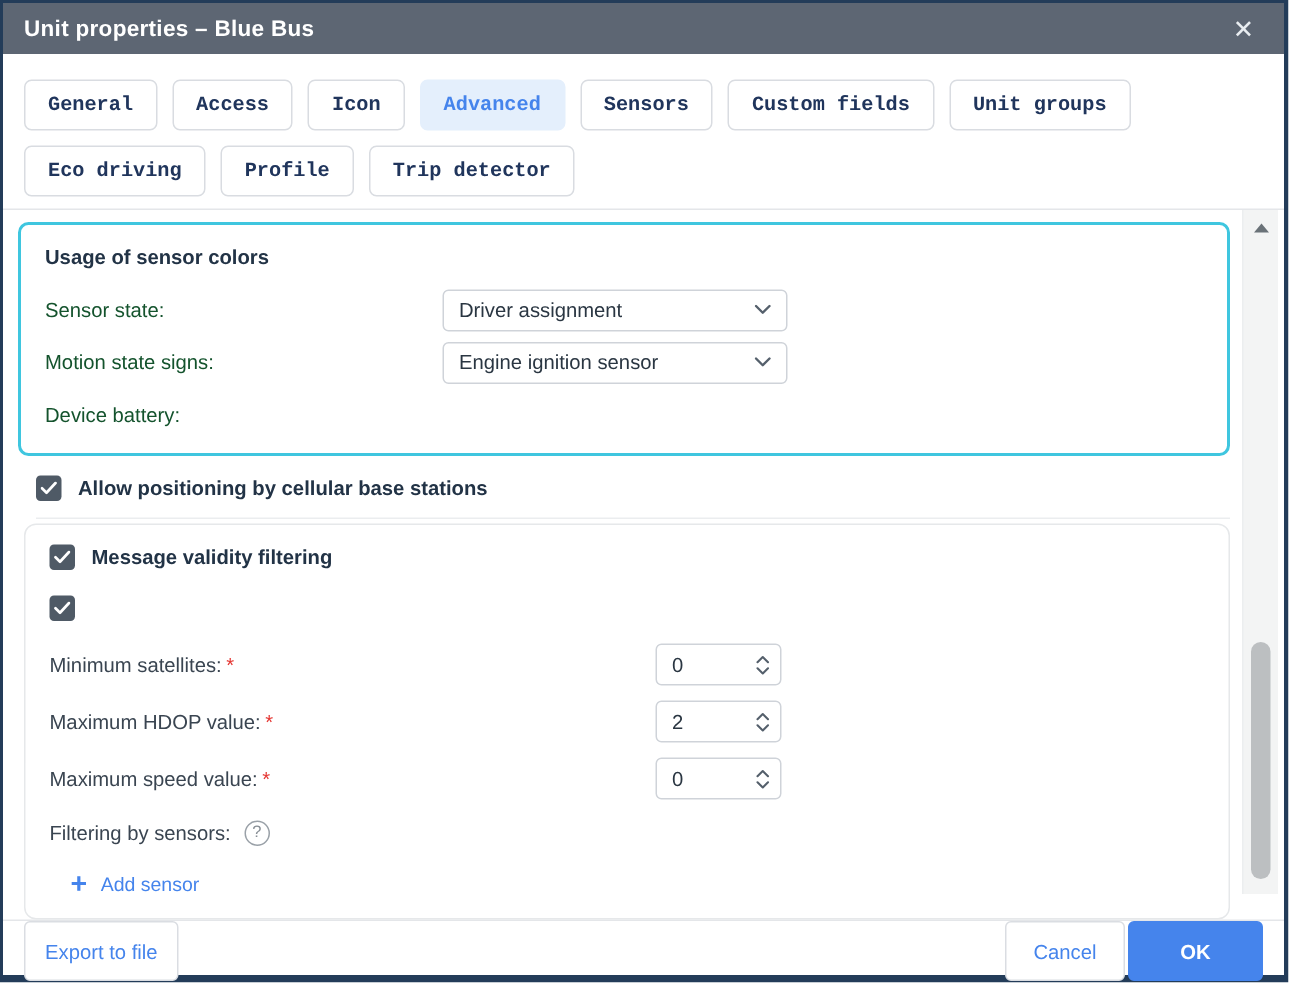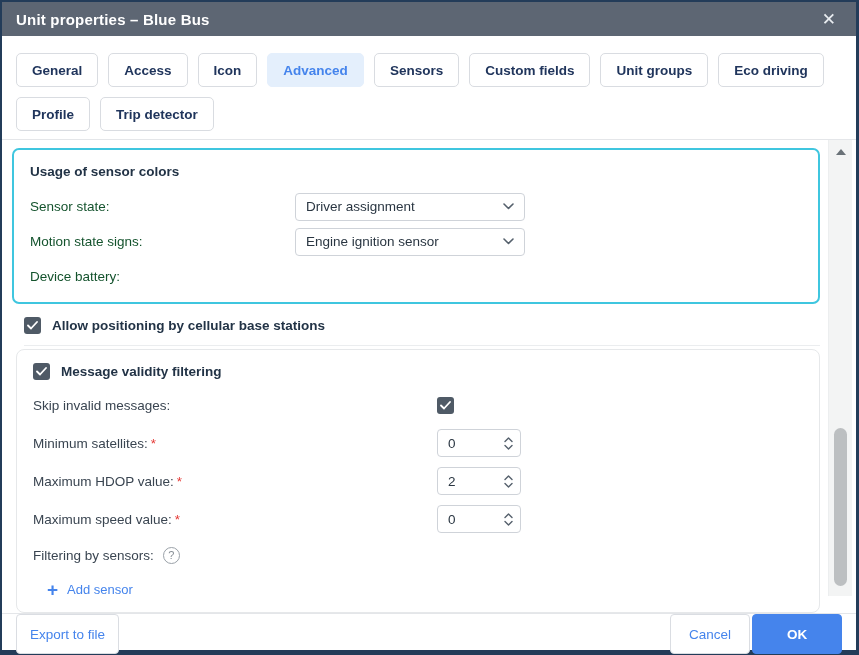--- a/index.html
+++ b/index.html
@@ -31,20 +31,21 @@
     color: #e9edf1; font-size: 17px; line-height: 1;
     padding: 2px 6px;
   }
   
   .tabs {
     flex: 0 0 104px;
     padding: 17px 14px 0 14px;
     display: flex; flex-wrap: wrap; gap: 10px 10px;
     align-content: flex-start;
     border-bottom: 1px solid #e4e6e9;
+    font-family: Liberation Mono, monospace;
   }
   .tab {
     height: 34px;
     padding: 0 15px;
     display: inline-flex; align-items: center;
     background: #ffffff;
     border: 1px solid #d9dce1;
     border-radius: 5px;
     font-size: 13.5px; font-weight: bold;
     color: #20355c;
@@ -254,21 +255,20 @@
       <div class="check-row" style="padding:4px 0 6px 8px;">
         <span class="checkbox">
           <svg width="11" height="9" viewBox="0 0 11 9">
               <polyline points="1,4.5 4,7.5 10,1" fill="none" stroke="#ffffff" stroke-width="1.8" stroke-linecap="round" stroke-linejoin="round"></polyline>
             </svg>
         </span>
         <span>Message validity filtering</span>
       </div>
 
       <div class="sub-row">
-        <span class="sub-label">Skip invalid messages:</span>
         <span class="checkbox">
           <svg width="11" height="9" viewBox="0 0 11 9">
               <polyline points="1,4.5 4,7.5 10,1" fill="none" stroke="#ffffff" stroke-width="1.8" stroke-linecap="round" stroke-linejoin="round"></polyline>
             </svg>
         </span>
       </div>
 
       <div class="sub-row">
         <span class="sub-label"><span>Minimum satellites:</span><span class="req">*</span></span>
         <div class="spinner">

